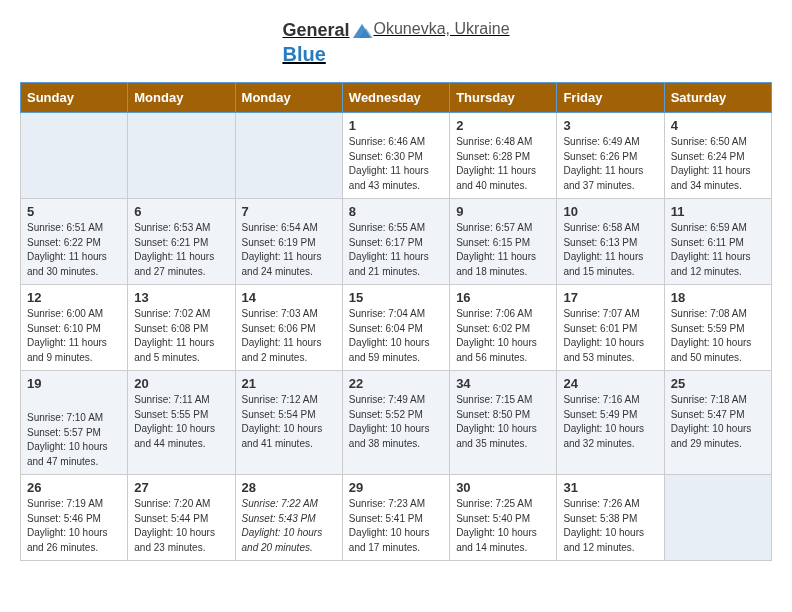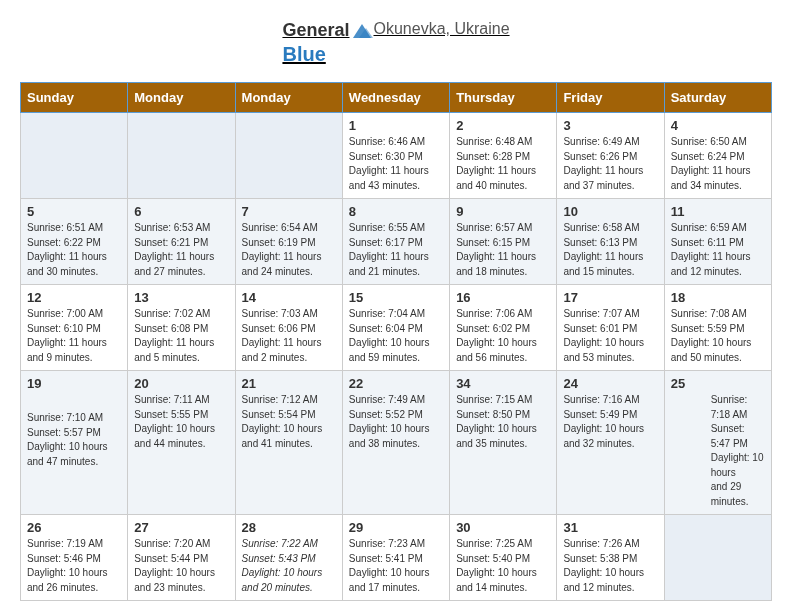--- a/index.html
+++ b/index.html
@@ -211,21 +211,21 @@
           <span class="day-number">11</span>
           <div class="day-info" style="white-space: pre-line;">Sunrise: 6:59 AM
 Sunset: 6:11 PM
 Daylight: 11 hours
 and 12 minutes.</div>
         </td>
       </tr>
       <tr>
         <td>
           <span class="day-number">12</span>
-          <div class="day-info" style="white-space: pre-line;">Sunrise: 7:00 AM
+          <div class="day-info" style="white-space: pre-line;">Sunrise: 6:00 AM
 Sunset: 6:10 PM
 Daylight: 11 hours
 and 9 minutes.</div>
         </td>
         <td>
           <span class="day-number">13</span>
           <div class="day-info" style="white-space: pre-line;">Sunrise: 7:02 AM
 Sunset: 6:08 PM
 Daylight: 11 hours
 and 5 minutes.</div>
@@ -304,21 +304,21 @@
         </td>
         <td>
           <span class="day-number">24</span>
           <div class="day-info" style="white-space: pre-line;">Sunrise: 7:16 AM
 Sunset: 5:49 PM
 Daylight: 10 hours
 and 32 minutes.</div>
         </td>
         <td>
           <span class="day-number">25</span>
-          <div class="day-info" style="white-space: pre-line; margin-left: 40px;">Sunrise: 7:18 AM
+          <div class="day-info" style="white-space: pre-line;">Sunrise: 7:18 AM
 Sunset: 5:47 PM
 Daylight: 10 hours
 and 29 minutes.</div>
         </td>
       </tr>
       <tr>
         <td>
           <span class="day-number">26</span>
           <div class="day-info" style="white-space: pre-line;">Sunrise: 7:19 AM
 Sunset: 5:46 PM

